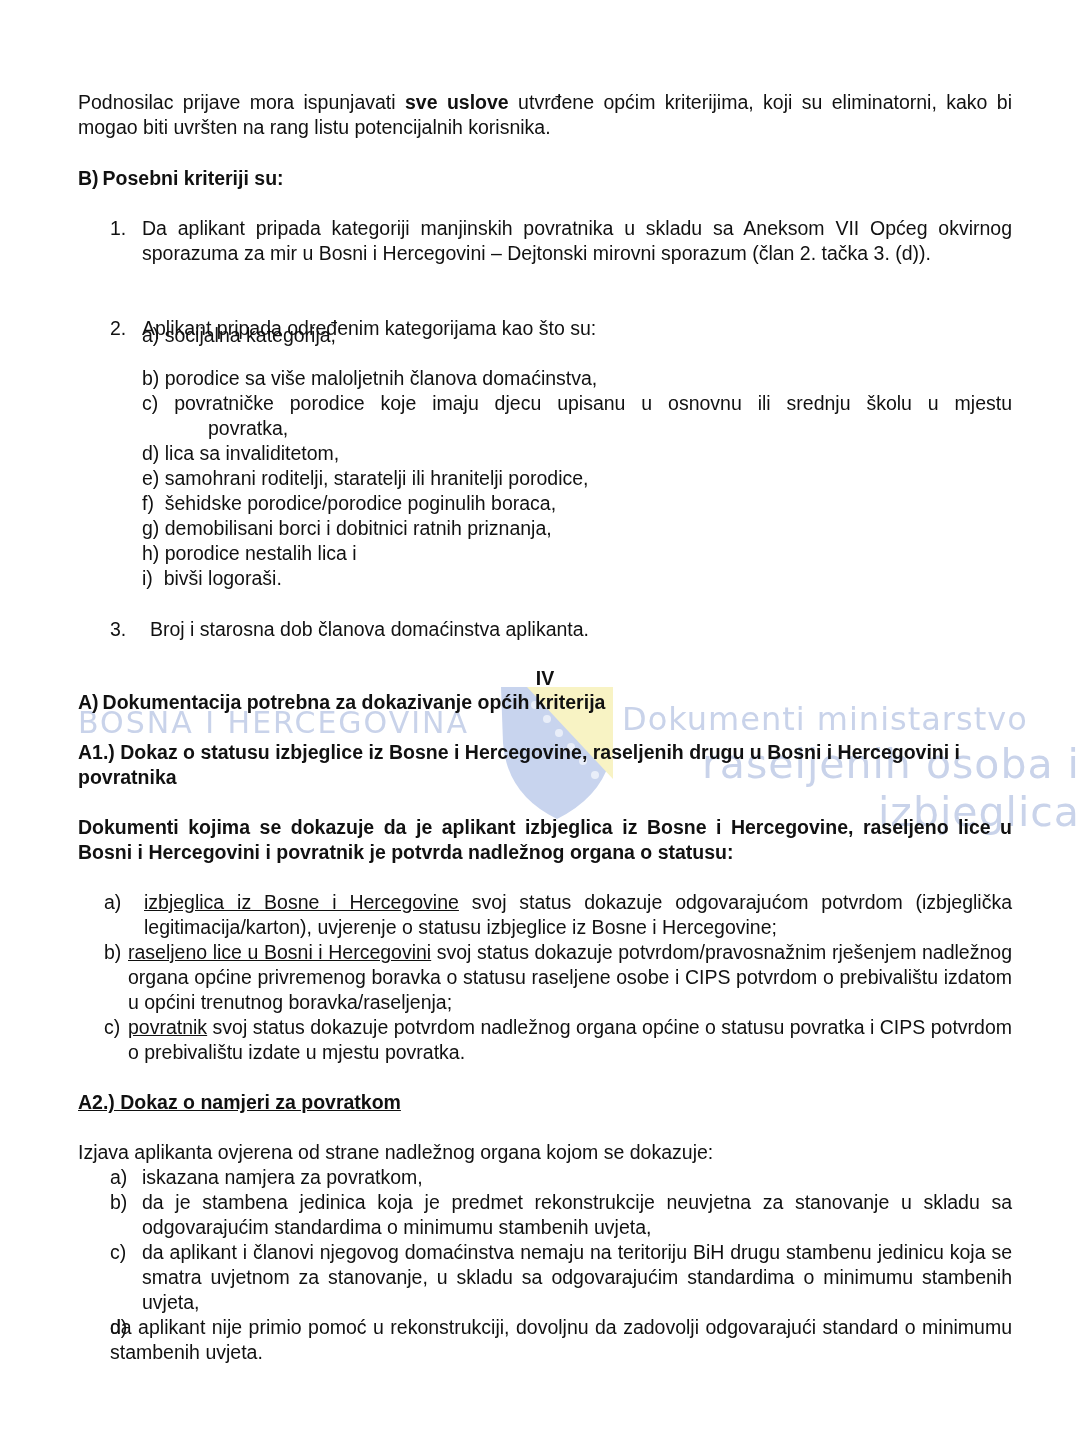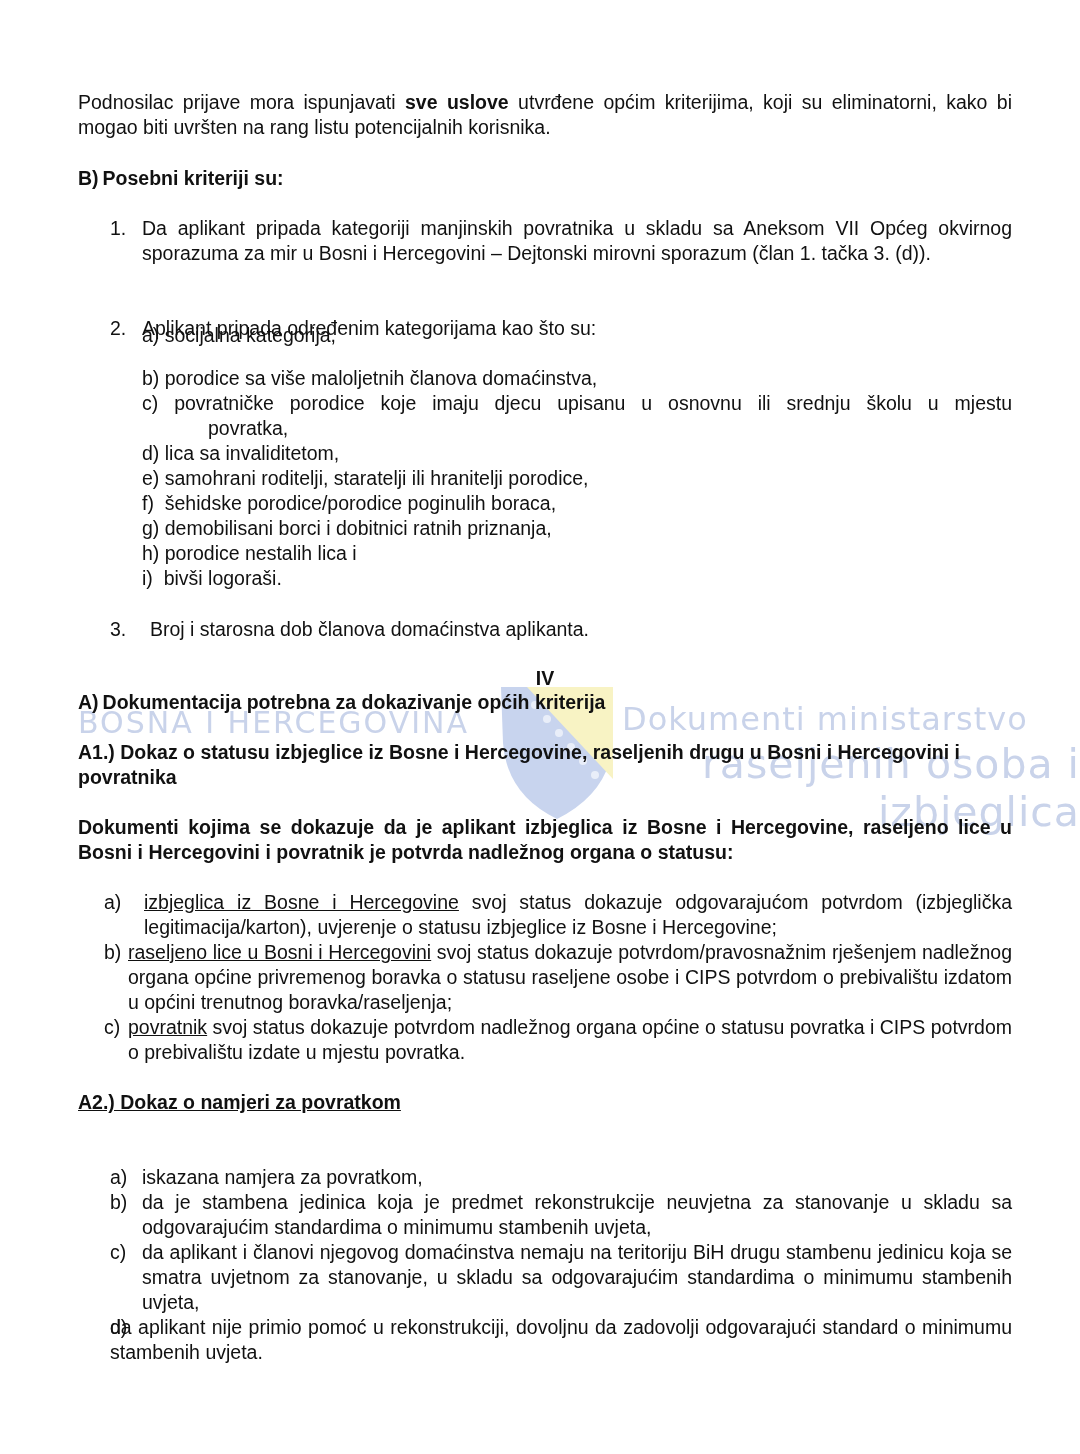--- a/index.html
+++ b/index.html
@@ -42,21 +42,21 @@
   <div class="txt just" style="top:90px;">
     <span>Podnosilac prijave mora ispunjavati </span><span class="b">sve uslove</span><span> utvrđene općim kriterijima, koji su eliminatorni, kako bi mogao biti uvršten na rang listu potencijalnih korisnika.</span>
   </div>
 
   <div class="row b" style="left:78px;top:166px;">
     <span>B)</span><span style="margin-left:4px">Posebni kriteriji su:</span>
   </div>
 
   <div class="row" style="left:110px;top:216px;width:902px;">
     <span style="position:absolute;left:0;">1.</span>
-    <div class="just" style="margin-left:32px;">Da aplikant pripada kategoriji manjinskih povratnika u skladu sa Aneksom VII Općeg okvirnog sporazuma za mir u Bosni i Hercegovini – Dejtonski mirovni sporazum (član 1. tačka 3. (d)).</div>
+    <div class="just" style="margin-left:32px;">Da aplikant pripada kategoriji manjinskih povratnika u skladu sa Aneksom VII Općeg okvirnog sporazuma za mir u Bosni i Hercegovini – Dejtonski mirovni sporazum (član 2. tačka 3. (d)).</div>
   </div>
 
   <div class="row" style="left:110px;top:316px;width:902px;">
     <span style="position:absolute;left:0;">2.</span>
     <div style="margin-left:32px;">Aplikant pripada određenim kategorijama kao što su:</div>
   </div>
 
   <div>
     <div class="row" style="left:142px;top:323px;"><span>a)</span> <span>socijalna kategorija,</span></div>
     <div class="row" style="left:142px;top:366px;"><span>b)</span> <span>porodice sa više maloljetnih članova domaćinstva,</span></div>
@@ -94,20 +94,21 @@
       <div class="just" style="margin-left:24px;"><span class="u">raseljeno lice u Bosni i Hercegovini</span><span> svoj status dokazuje potvrdom/pravosnažnim rješenjem nadležnog organa općine privremenog boravka o statusu raseljene osobe i CIPS potvrdom o prebivalištu izdatom u općini trenutnog boravka/raseljenja;</span></div>
     </div>
     <div class="row" style="left:104px;top:1015px;width:908px;">
       <span style="position:absolute;left:0;">c)</span>
       <div class="just" style="margin-left:24px;"><span class="u">povratnik</span><span> svoj status dokazuje potvrdom nadležnog organa općine o statusu povratka i CIPS potvrdom o prebivalištu izdate u mjestu povratka.</span></div>
     </div>
   </div>
 
   <div class="row b u" style="left:78px;top:1090px;">A2.) Dokaz o namjeri za povratkom</div>
 
+  <div class="row" style="left:78px;top:1140px;">Izjava aplikanta ovjerena od strane nadležnog organa kojom se dokazuje:</div>
 
   <div>
     <div class="row" style="left:110px;top:1165px;width:902px;">
       <span style="position:absolute;left:0;">a)</span>
       <div style="margin-left:32px;">iskazana namjera za povratkom,</div>
     </div>
     <div class="row" style="left:110px;top:1190px;width:902px;">
       <span style="position:absolute;left:0;">b)</span>
       <div class="just" style="margin-left:32px;">da je stambena jedinica koja je predmet rekonstrukcije neuvjetna za stanovanje u skladu sa odgovarajućim standardima o minimumu stambenih uvjeta,</div>
     </div>

